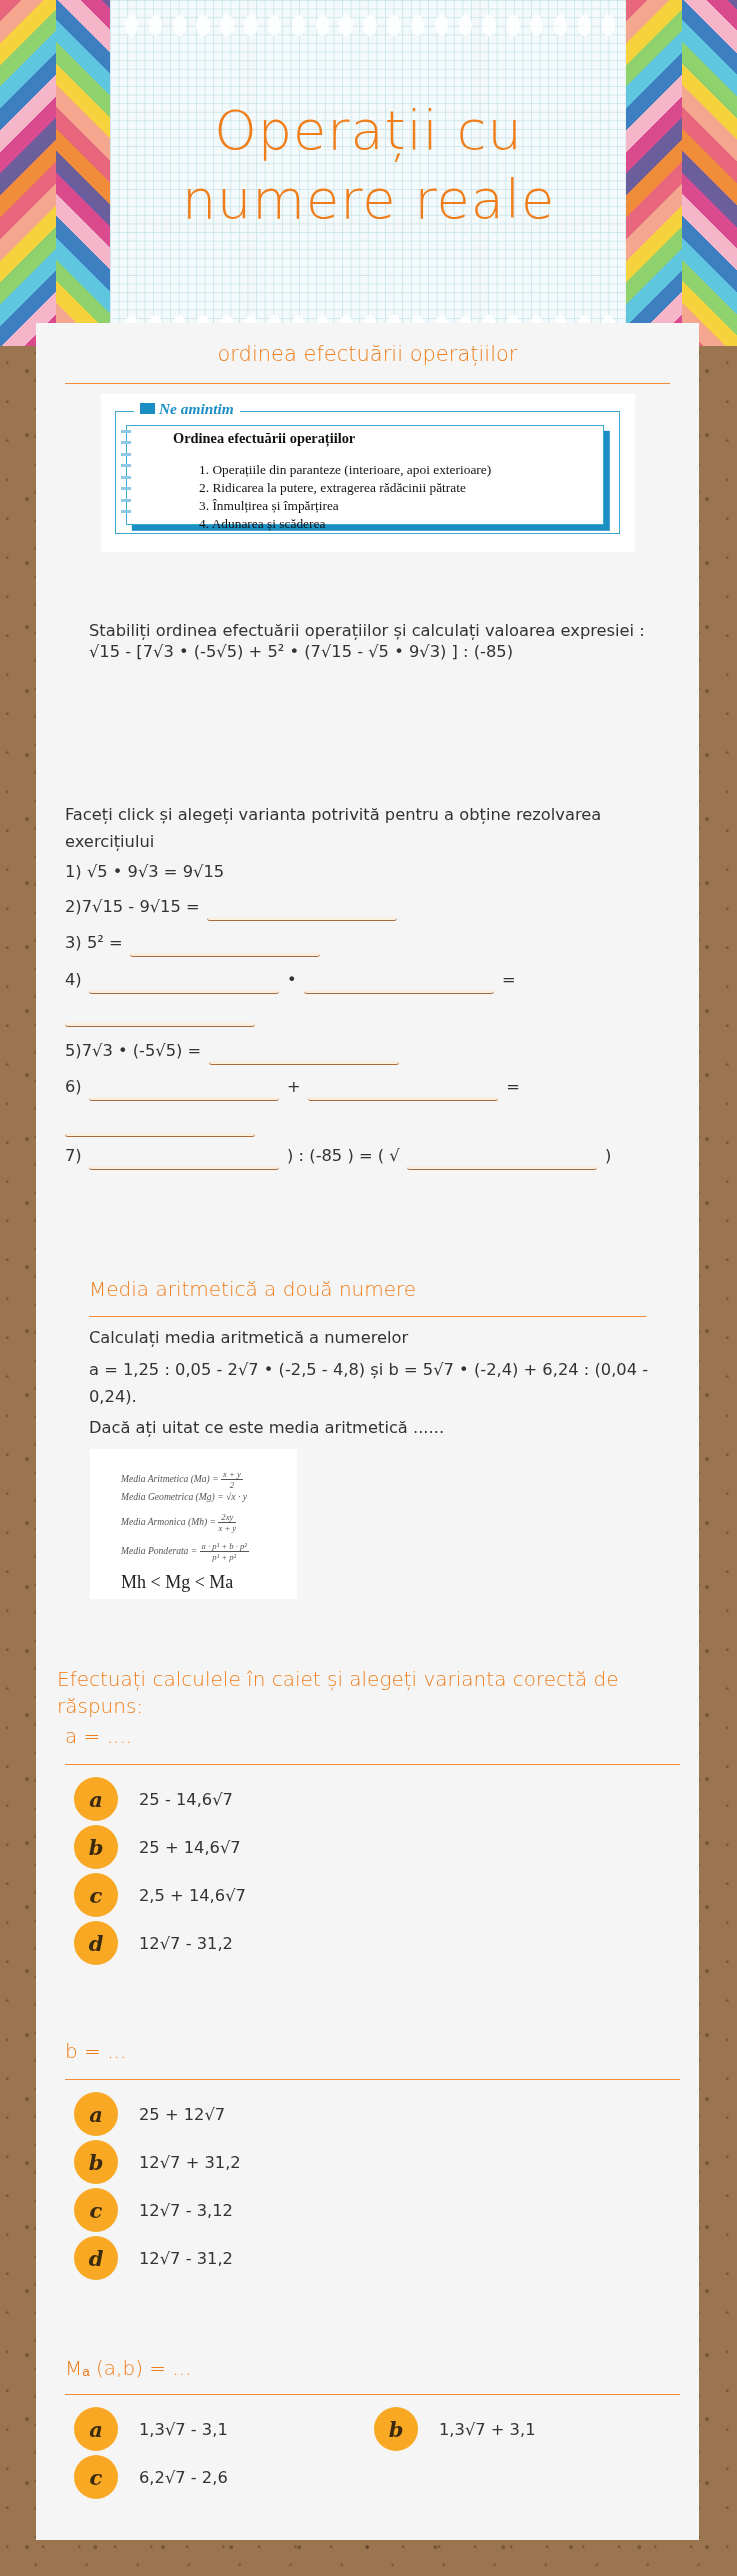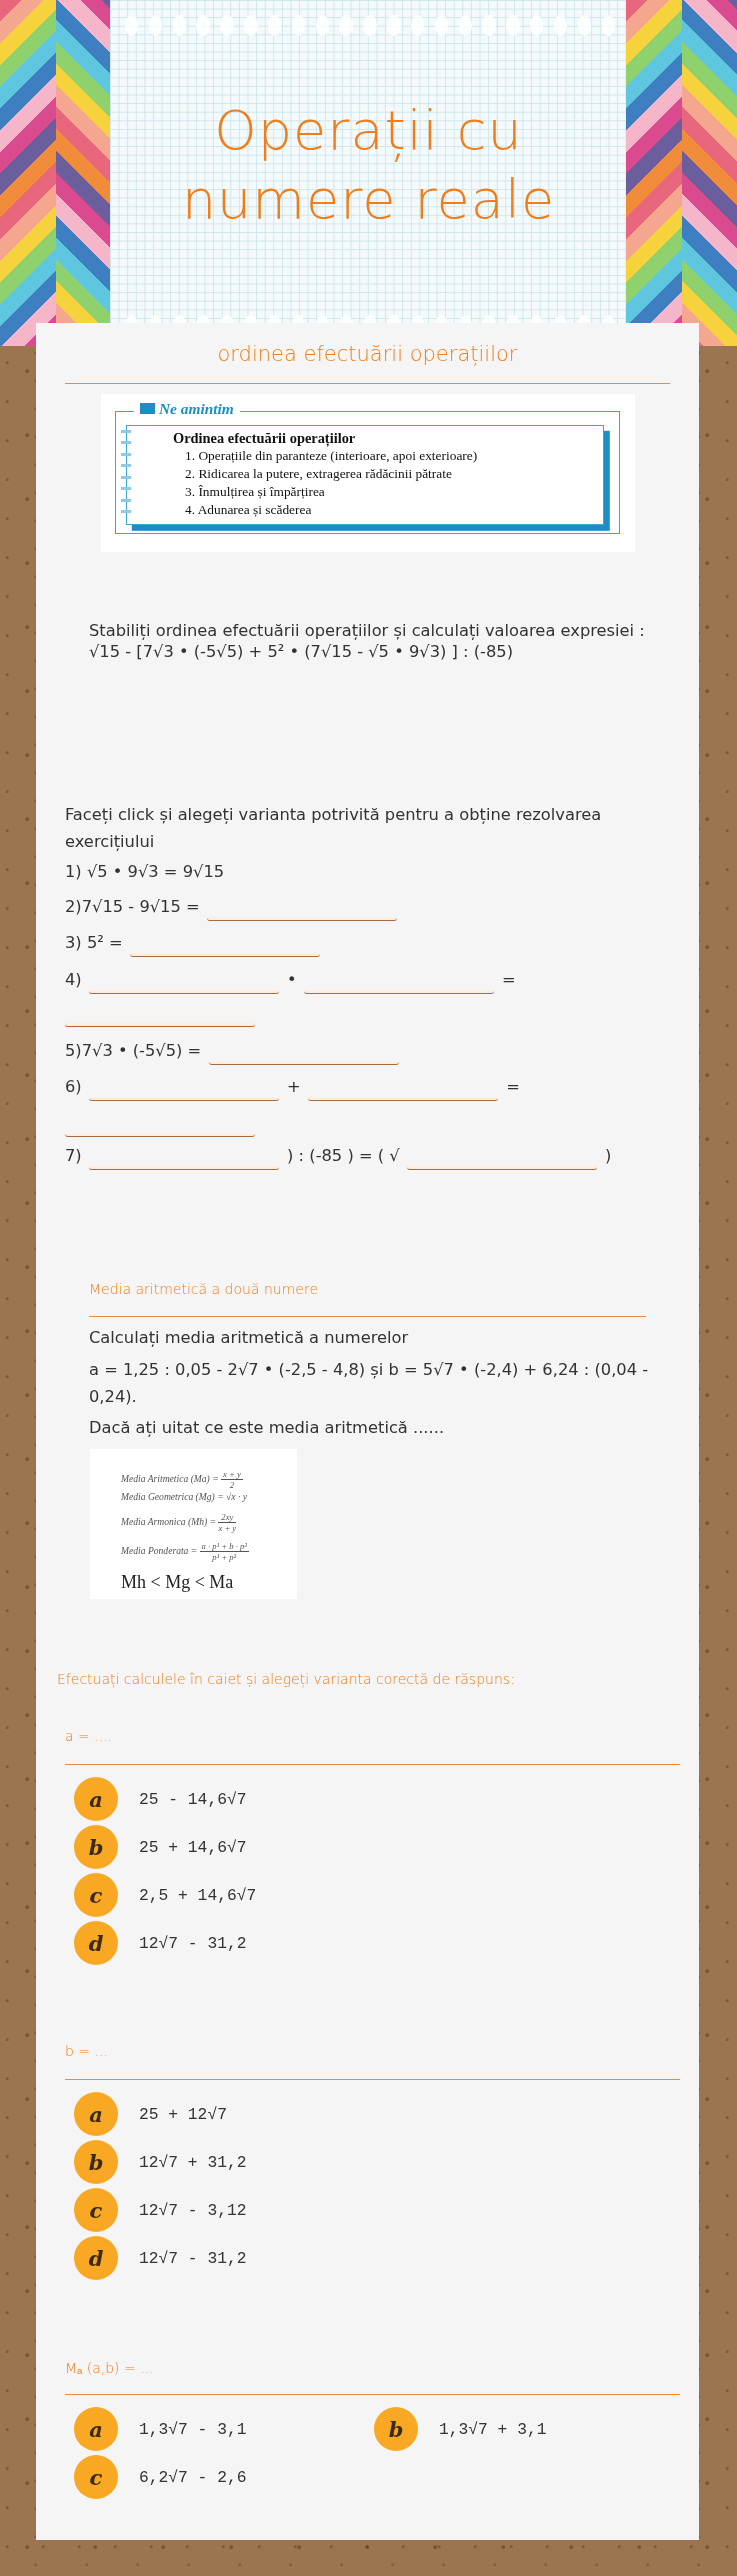--- a/index.html
+++ b/index.html
@@ -61,21 +61,21 @@
   }
   .card {
     position: absolute; left: 36px; top: 323px; width: 663px; height: 2217px;
     background: #f5f5f5;
   }
   .sec-title-center {
     position: absolute; left: 29px; width: 605px; text-align: center;
     color: #ef7d1a; font-size: 21px; font-weight: 300;
   }
   .sec-title {
-    position: absolute; color: #ef7d1a; font-size: 14px; font-weight: 300; line-height: 27px;
+    position: absolute; color: #ef7d1a; font-size: 20px; font-weight: 300; line-height: 27px;
   }
   .rule { position: absolute; height: 1px; background: #ef8a3a; }
   .note-box {
     position: absolute; left: 65px; top: 71px; width: 534px; height: 158px;
     background: #fff;
   }
   .note-frame {
     position: absolute; left: 14.4px; top: 17.3px; width: 503px; height: 121px;
     border: 1.9px solid #3aa8cf;
   }
@@ -89,21 +89,21 @@
     position: absolute; left: 25px; top: 31px; width: 476px; height: 98px;
     background: #fff; border: 1px solid #3aa8cf;
     box-shadow: 5.8px 5.8px 0 #1b8fc4;
     font-family: "Liberation Serif", serif; font-size: 13.4px; color: #111;
   }
   .spiral {
     position: absolute; left: -5.8px; top: 3.8px; width: 9.6px; height: 92px;
     background: repeating-linear-gradient(#8fc9e6 0 2.9px, transparent 2.9px 11.5px);
   }
   .note-inner .nt { position: absolute; left: 46px; top: 3.8px; font-weight: bold; font-size: 14.4px; }
-  .note-inner ol { position: absolute; left: 58px; top: 21px; margin: 0; padding: 0 0 0 0; list-style: none; line-height: 18px; }
+  .note-inner ol { position: absolute; left: 58px; top: 21px; margin: 14px; padding: 0 0 0 0; list-style: none; line-height: 18px; }
   .text-block { position: absolute; font-size: 16.3px; line-height: 27px; color: #333; }
   .line-row { position: absolute; left: 29px; font-size: 16.3px; color: #333; height: 29px; line-height: 29px; white-space: nowrap; }
   .blank {
     display: inline-block; width: 190px; height: 23px; vertical-align: bottom;
     border-bottom: 1.9px solid #a86a3a; border-radius: 0 0 2.9px 2.9px;
     background: linear-gradient(to bottom, transparent 85%, #fbeee2 85%);
     margin: 0 7.7px; cursor: pointer;
   }
   .blank.abs { position: absolute; margin: 0; }
   .formula-img {
@@ -117,21 +117,21 @@
   .frac .num { border-bottom: 1px solid #555; padding: 0 1.9px; }
   .formula-img .ineq { position: absolute; left: 31px; top: 123px; font-style: normal; font-size: 18px; color: #222; }
   .opt {
     position: absolute; height: 44px; display: flex; align-items: center; cursor: pointer;
   }
   .opt .badge {
     width: 44px; height: 44px; border-radius: 50%; background: #f8a823;
     color: #3a2a10; font-size: 21px; font-weight: bold; display: flex;
     align-items: center; justify-content: center; font-family: "DejaVu Serif", serif; font-style: italic;
   }
-  .opt .otext { margin-left: 21px; font-size: 16.3px; color: #333; font-family: Liberation Mono, monospace; }
+  .opt .otext { margin-left: 21px; font-size: 16.3px; color: #333; }
 </style>
 </head>
 <body>
 
 <div class="header">
   <div class="chevron l1"></div>
   <div class="chevron l2"></div>
   <div class="grid-paper"></div>
   <div class="chevron r1"></div>
   <div class="chevron r2"></div>

